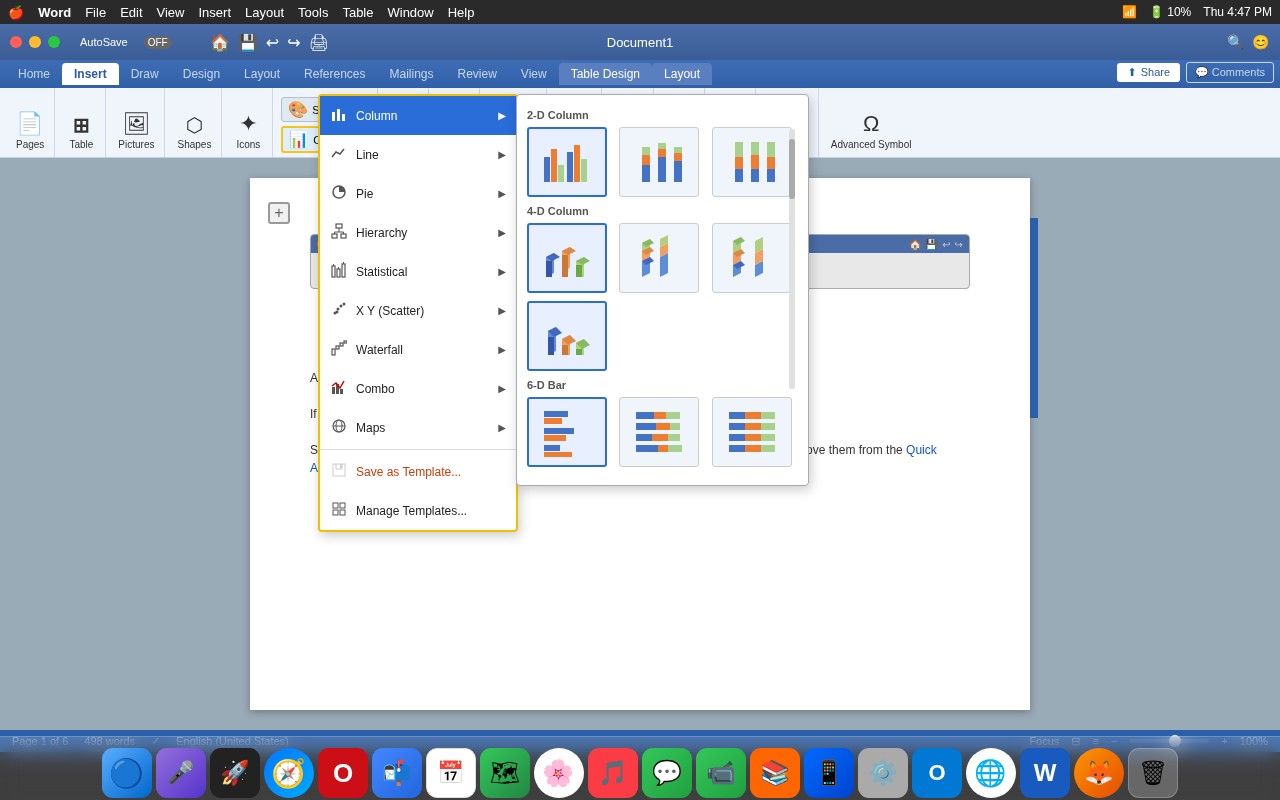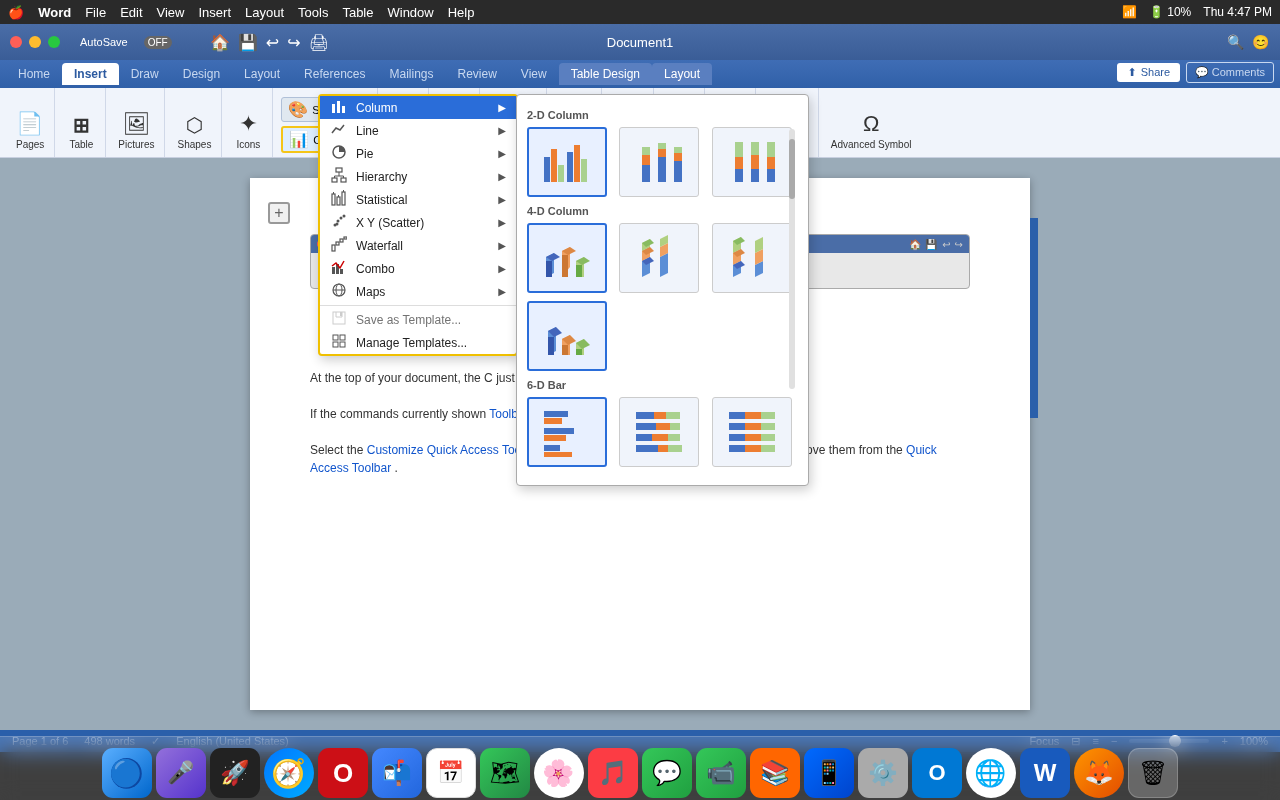--- a/index.html
+++ b/index.html
@@ -225,31 +225,31 @@
       border: 1px solid #aaa;
       border-radius: 4px;
       box-shadow: 2px 4px 12px rgba(0,0,0,0.2);
       width: 200px;
       z-index: 100;
     }
     .chart-menu-item {
       display: flex;
       align-items: center;
       gap: 8px;
-      padding: 2px 10px;
+      padding: 10px 10px;
       font-size: 12px;
       cursor: pointer;
       color: #222;
     }
     .chart-menu-item.selected { background: #2a6dd9; color: #fff; }
     .chart-menu-item .cm-icon { font-size: 14px; width: 18px; text-align: center; }
     .chart-menu-item .cm-arrow { margin-left: auto; font-size: 10px; color: #666; }
     .chart-menu-item.selected .cm-arrow { color: #fff; }
     .chart-menu-separator { height: 1px; background: #ddd; margin: 2px 0; }
-    .chart-menu-item.disabled { color: #737373; cursor: default; }
+    .chart-menu-item.disabled { color: #c2410c; cursor: default; }
     .chart-menu-item.disabled .cm-icon { color: #ccc; }
 
     
     #chart-types-panel {
       position: absolute;
       top: 94px;
       left: 516px;
       background: #fff;
       border: 1px solid #aaa;
       border-radius: 4px;

